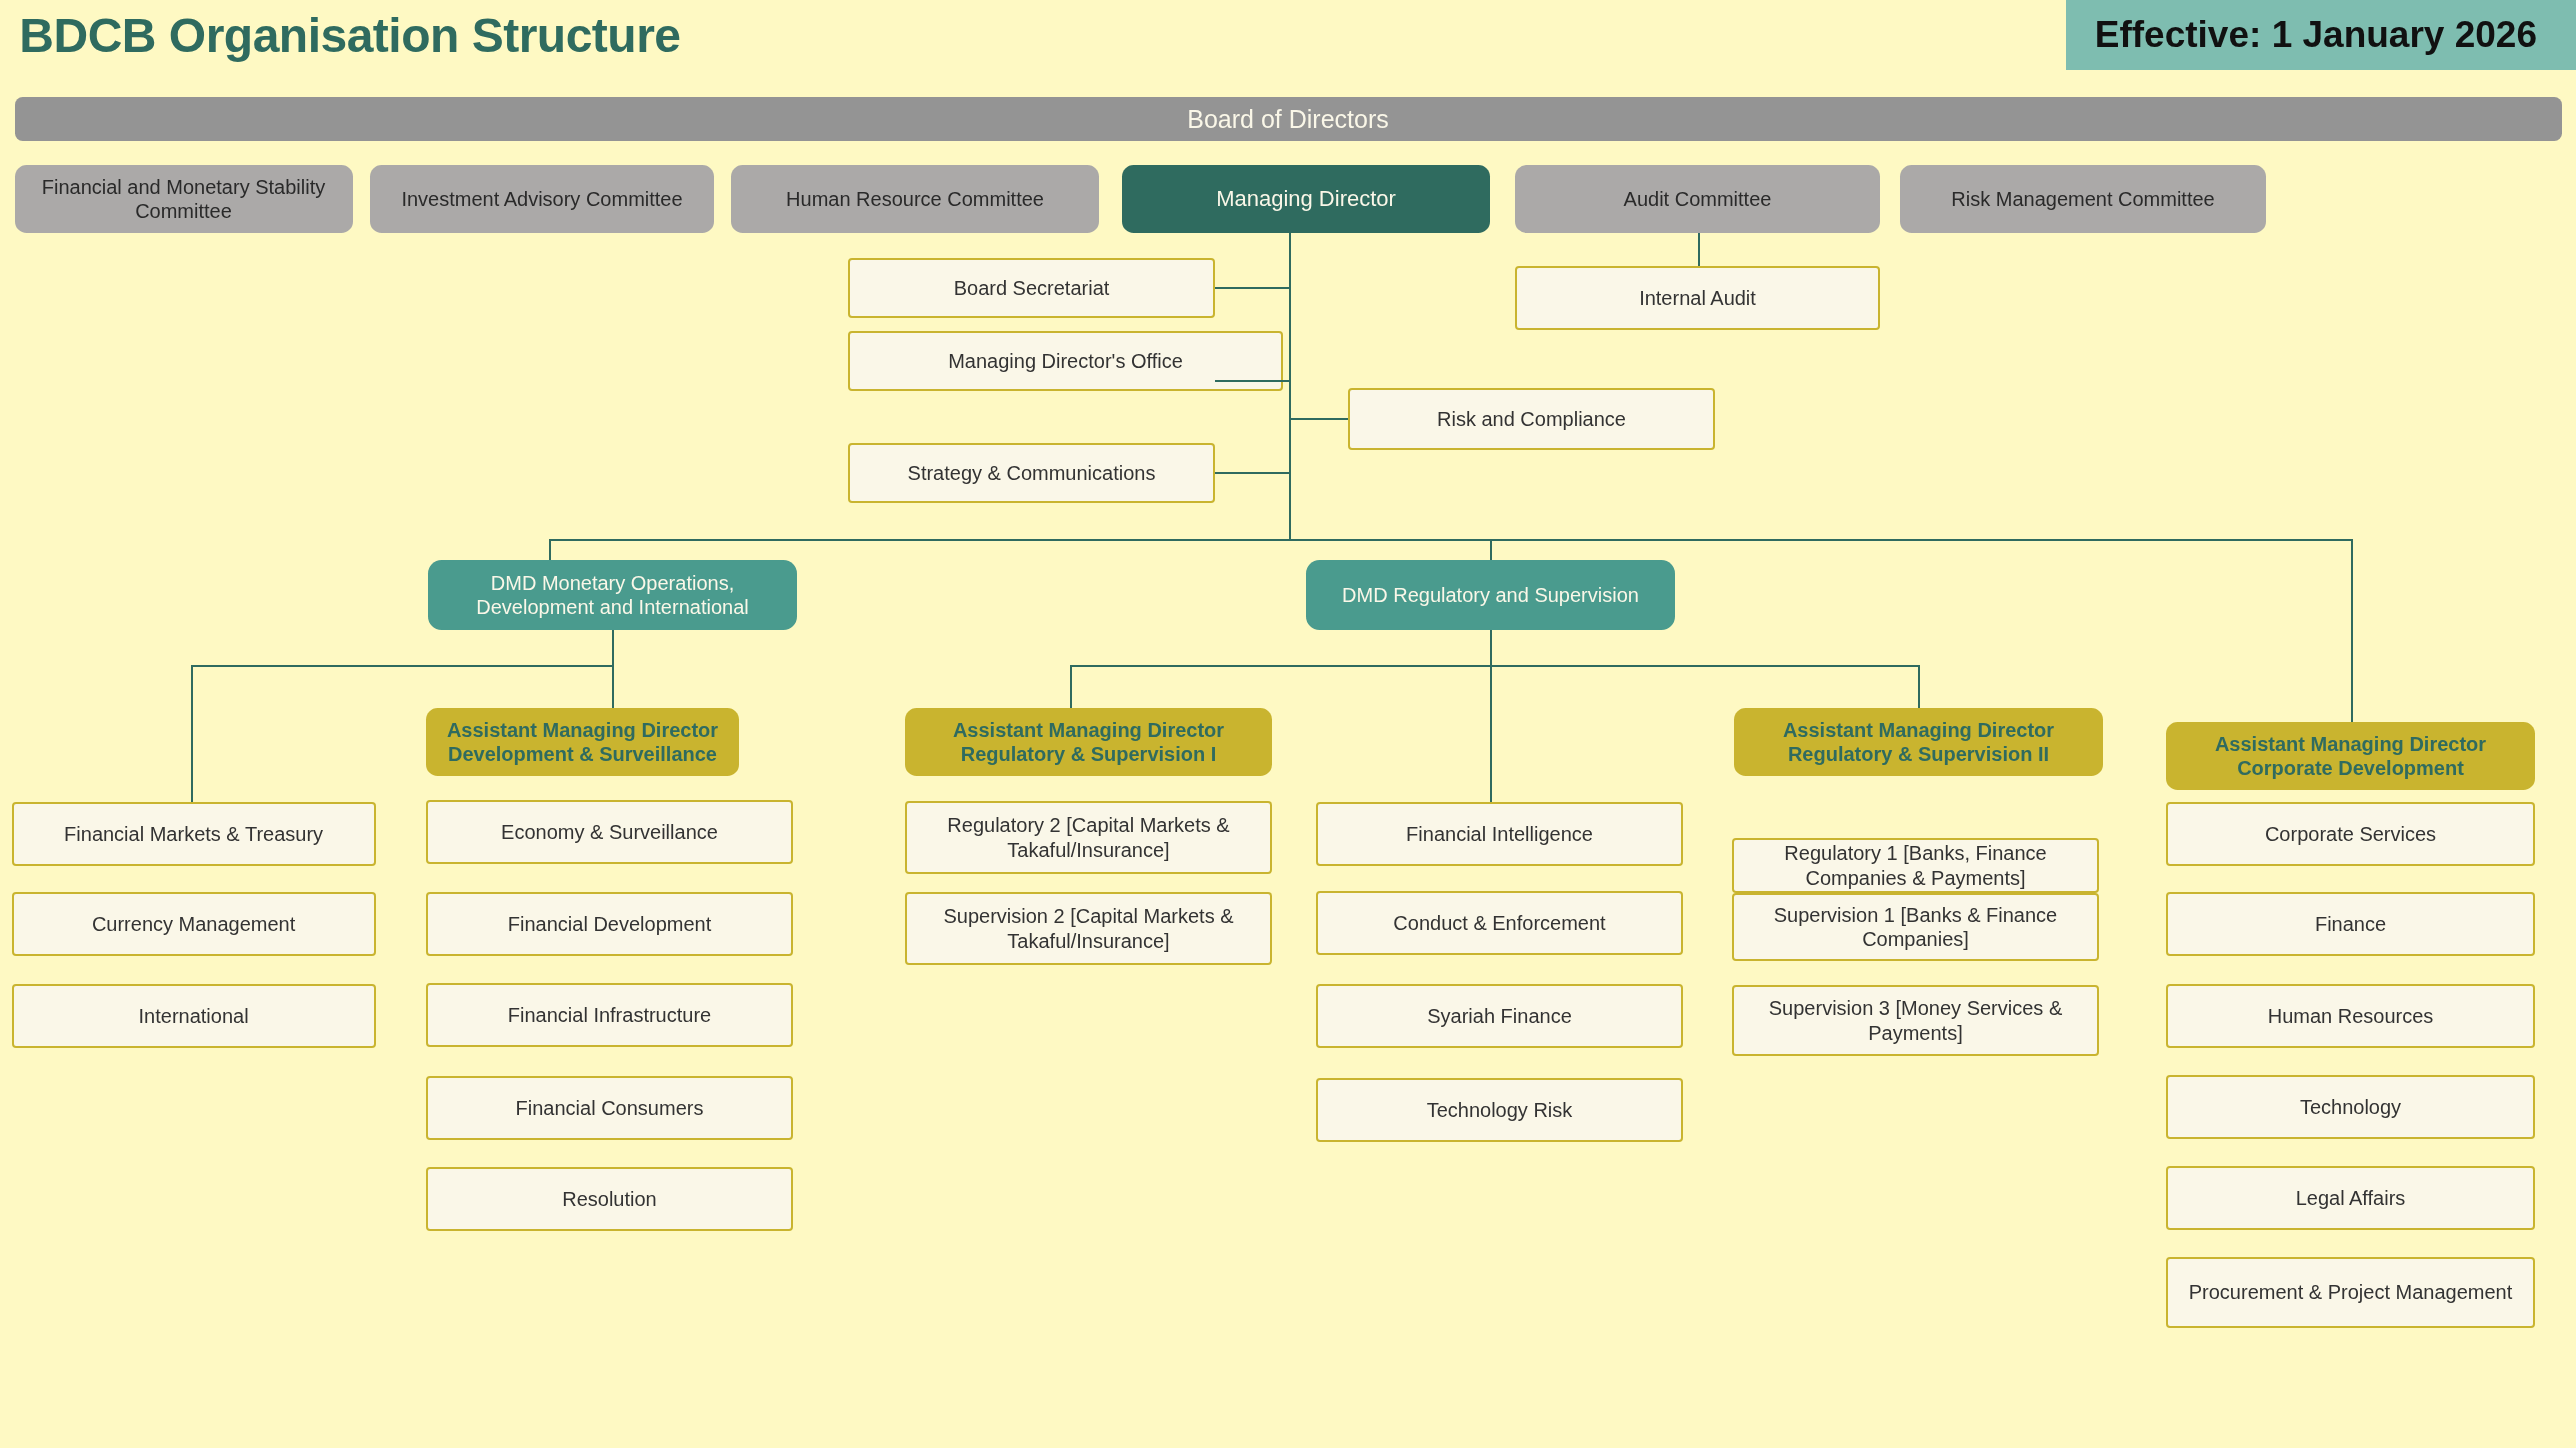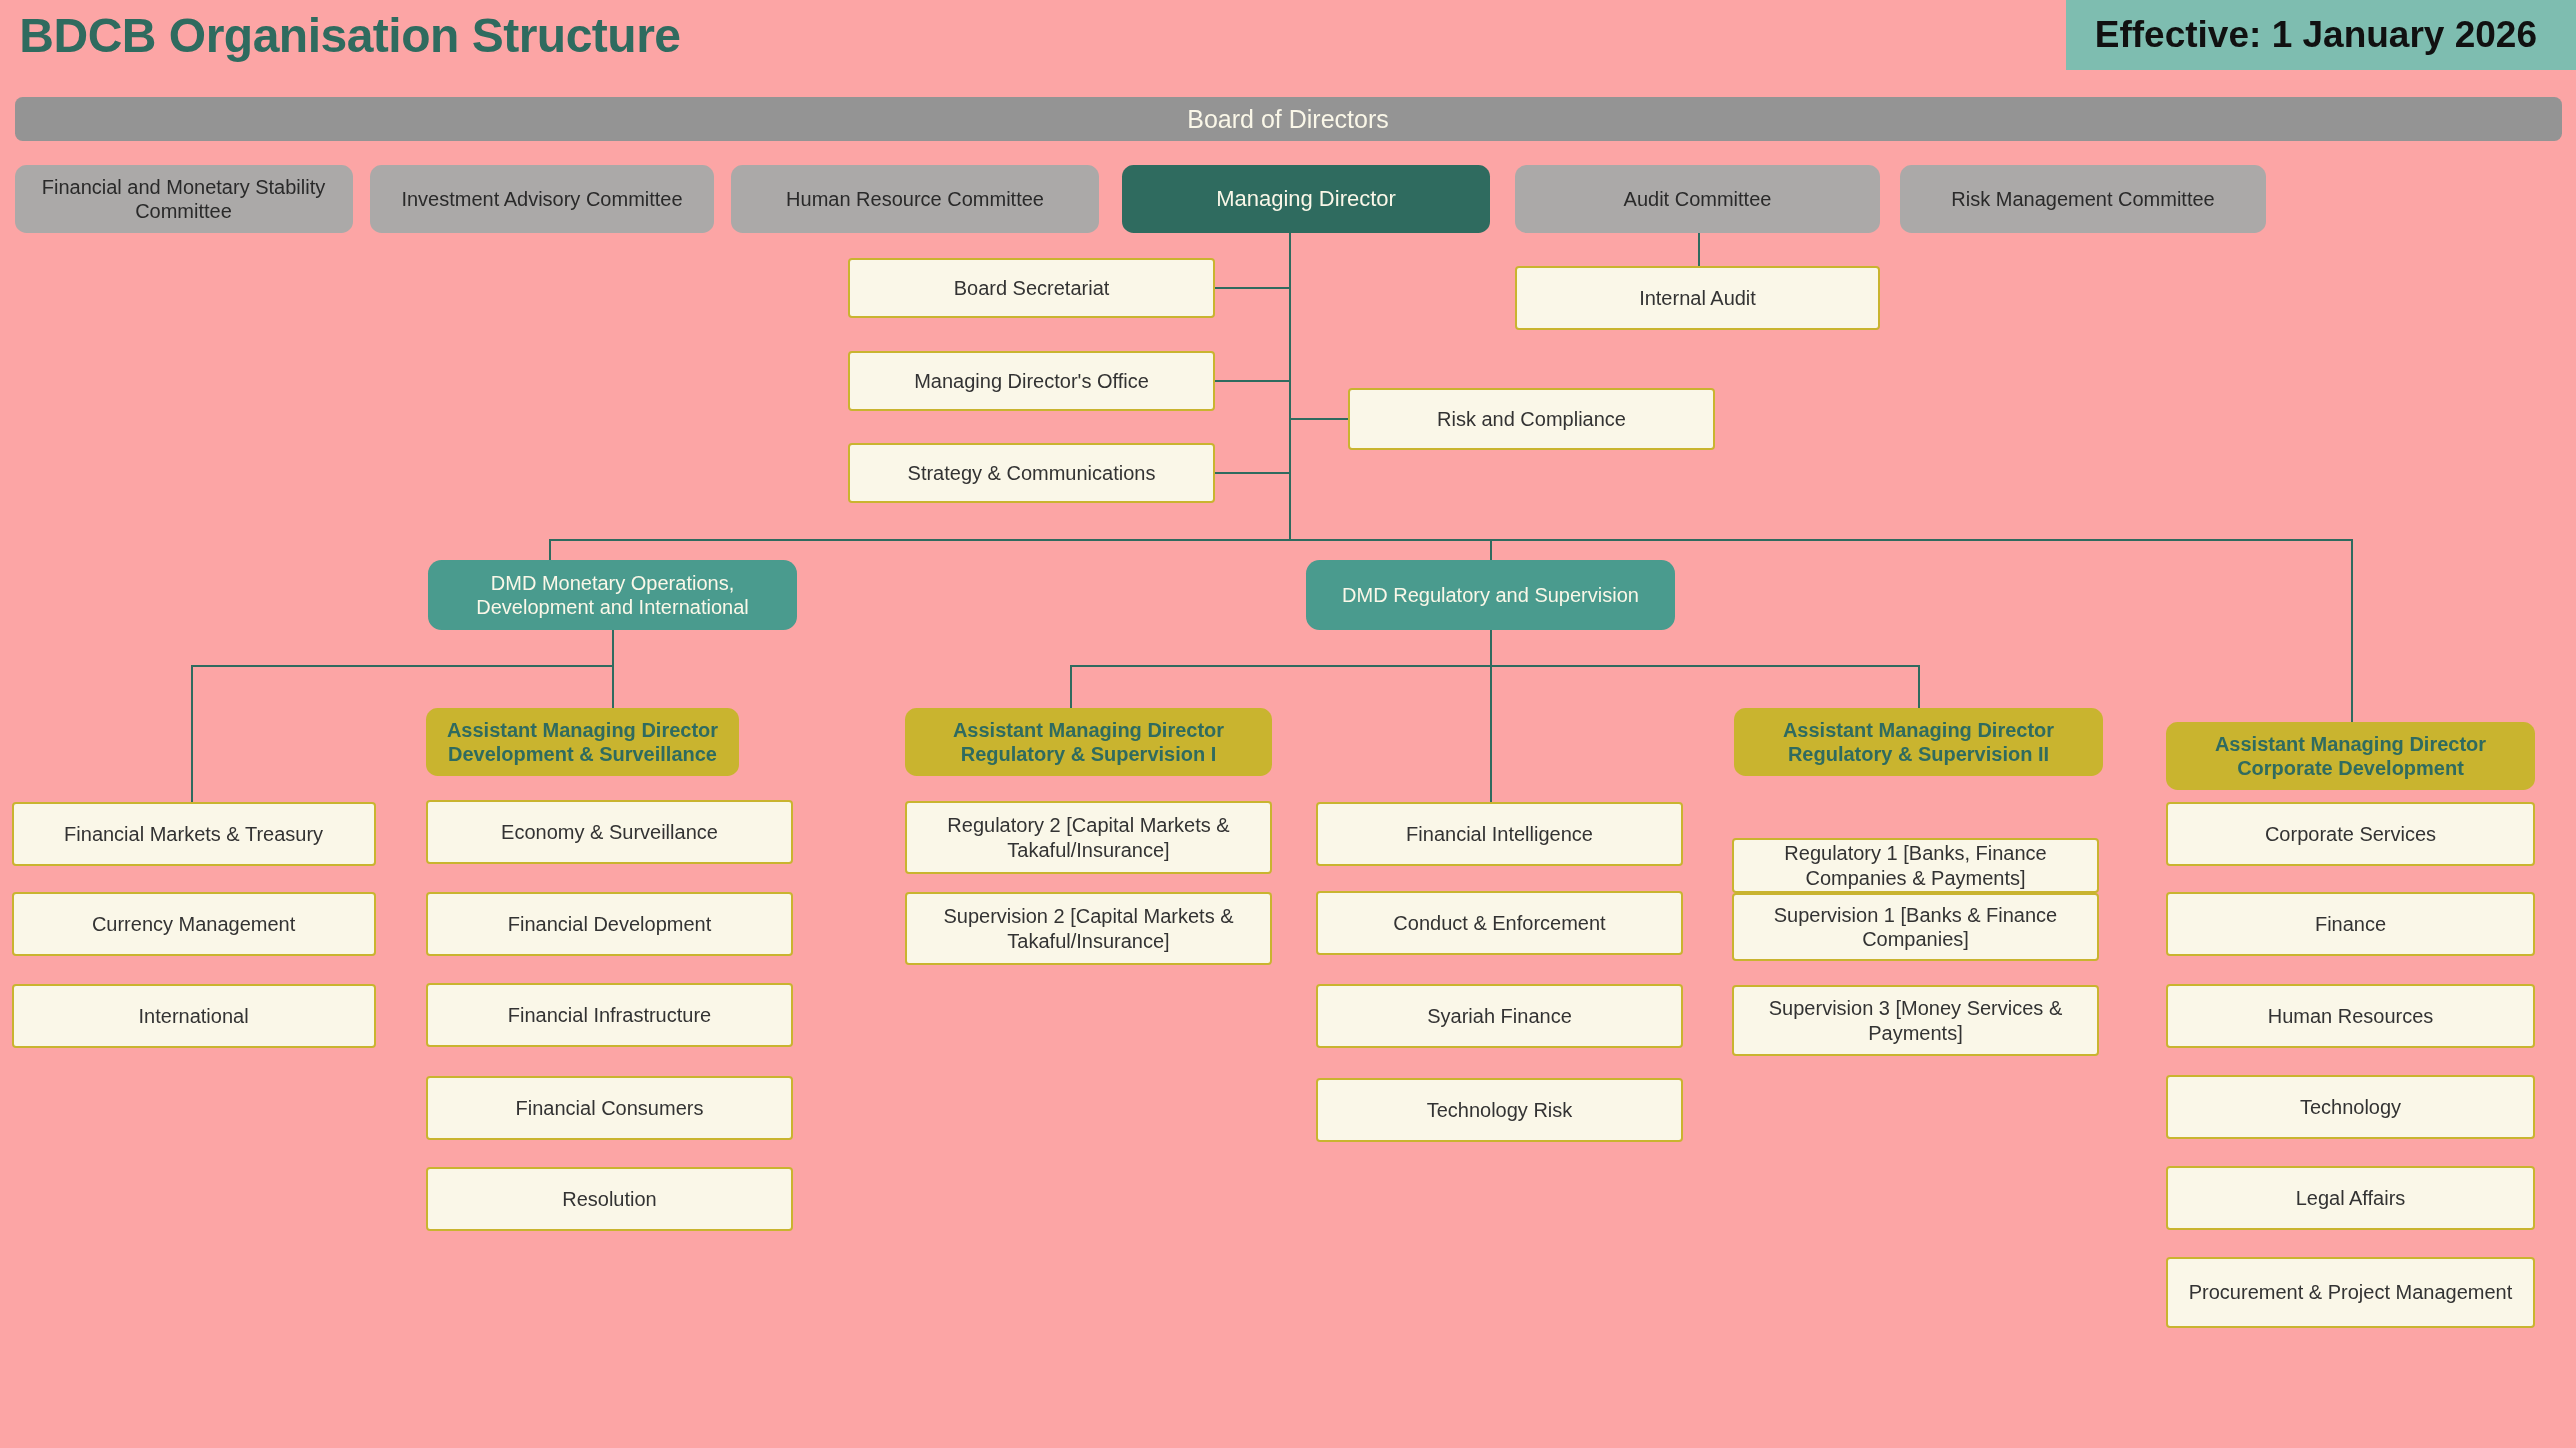--- a/index.html
+++ b/index.html
@@ -4,21 +4,21 @@
 <style>
   html, body {
     margin: 0;
     padding: 0;
     background: #FAF7E8;
   }
   #canvas {
     position: relative;
     width: 2576px;
     height: 1449px;
-    background: #fca5a5;
+    background: #fef9c3;
     font-family: "Liberation Sans", sans-serif;
     overflow: hidden;
   }
 
   
   #page-title {
     position: absolute;
     left: 19.3px;
     top: 7.7px;
     font-size: 48px;
@@ -135,21 +135,21 @@
   <div class="node committee" style="left:1900px; top:165px; width:366px; height:68px;">Risk Management Committee</div>
 
   <div class="conn conn-v" style="left:1698px; top:233px; height:33px;"></div>
   <div class="node dept-box" style="left:1515px; top:266px; width:365px; height:64px;">Internal Audit</div>
 
   <div class="conn conn-v" style="left:1289px; top:233px; height:306px;"></div>
 
   <div class="node dept-box" style="left:848px; top:258px; width:367px; height:60px;">Board Secretariat</div>
   <div class="conn conn-h" style="left:1215px; top:287px; width:75px;"></div>
 
-  <div class="node dept-box" style="left:848px; top:351px; width:367px; height:60px;">Managing Director's Office</div>
+  <div class="node dept-box" style="left:848px; top:331px; width:435px; height:60px;">Managing Director's Office</div>
   <div class="conn conn-h" style="left:1215px; top:380px; width:75px;"></div>
 
   <div class="node dept-box" style="left:848px; top:443px; width:367px; height:60px;">Strategy &amp; Communications</div>
   <div class="conn conn-h" style="left:1215px; top:472px; width:75px;"></div>
 
   <div class="node dept-box" style="left:1348px; top:388px; width:367px; height:62px;">Risk and Compliance</div>
   <div class="conn conn-h" style="left:1289px; top:418px; width:59px;"></div>
 
   <div class="conn conn-h" style="left:549px; top:539px; width:1804px;"></div>
 

